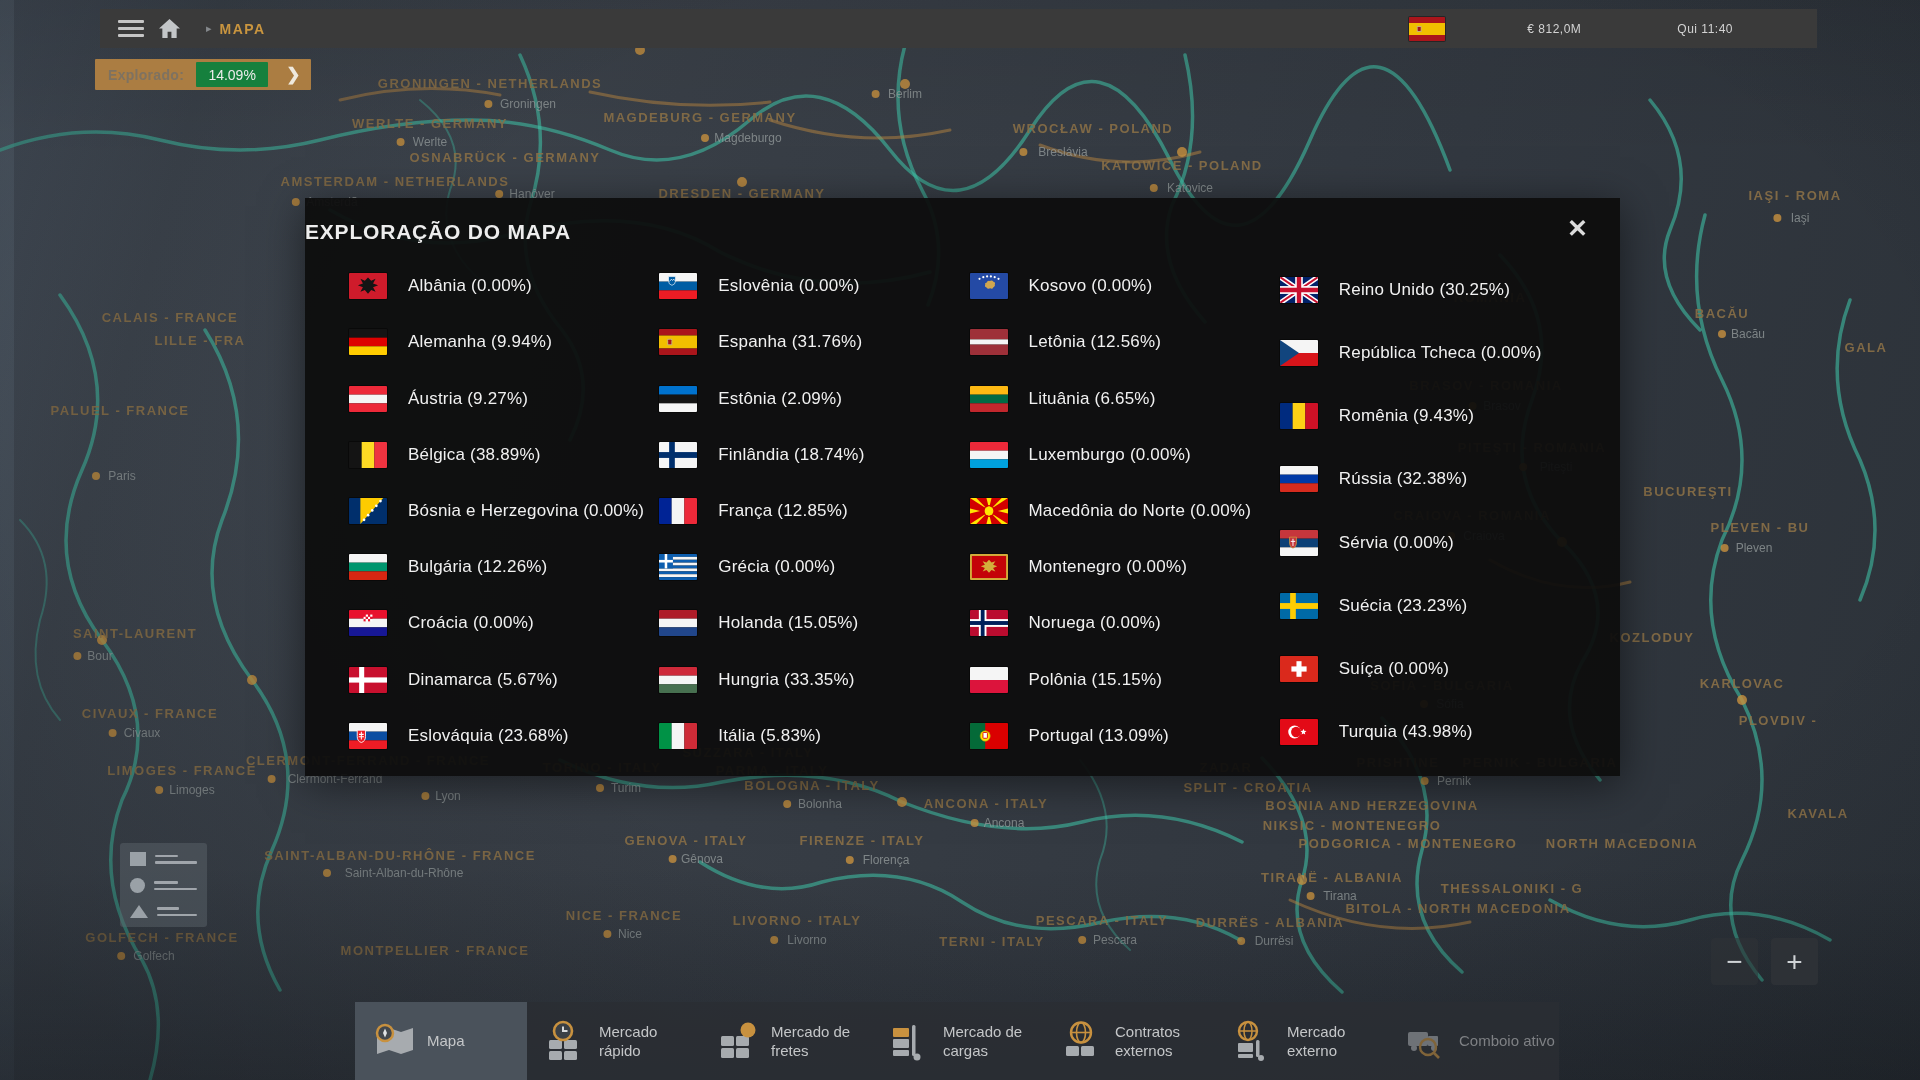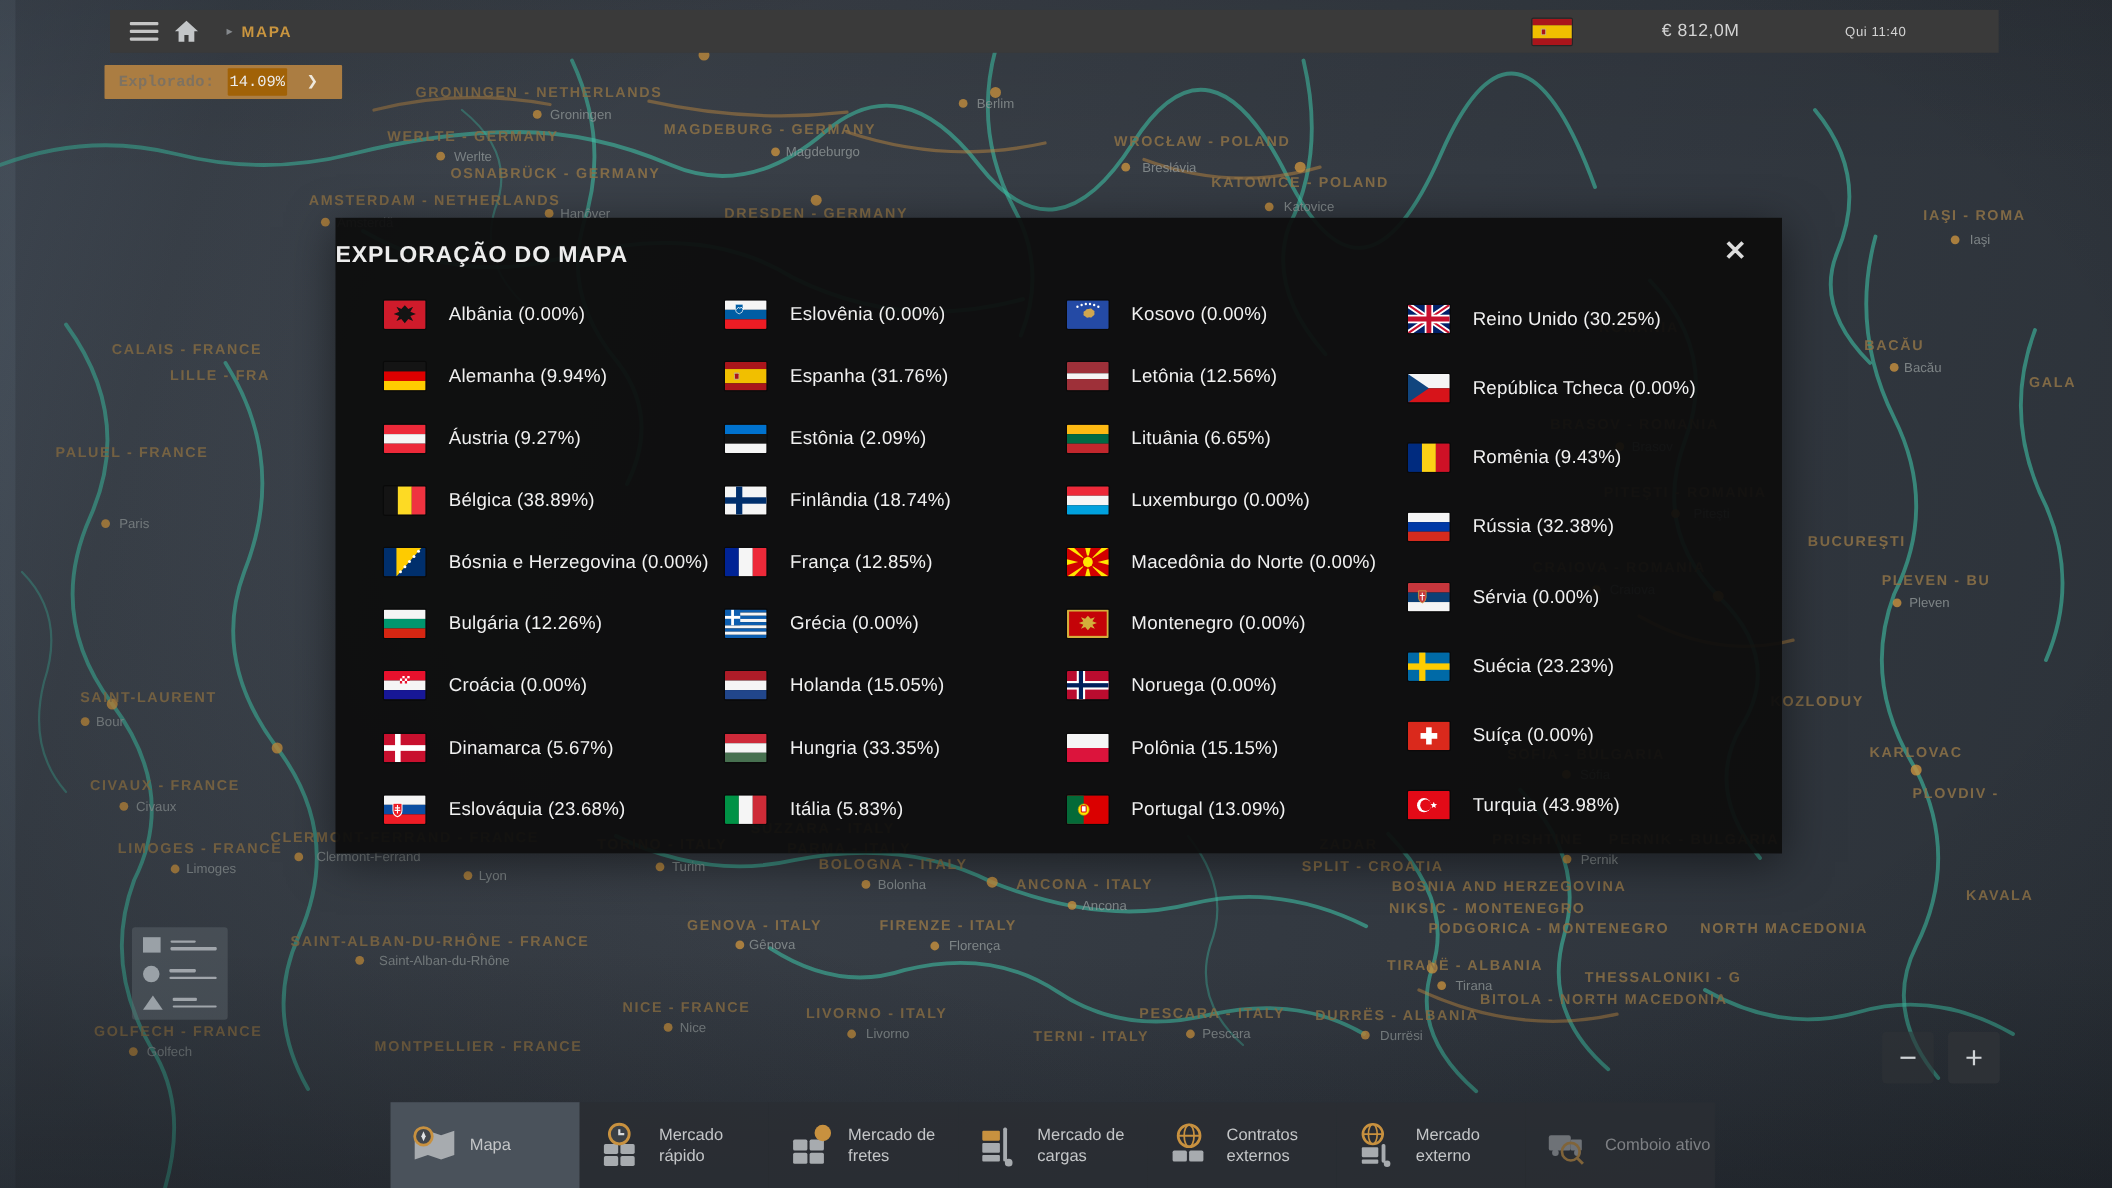--- a/index.html
+++ b/index.html
@@ -31,28 +31,28 @@
     background:#3a3a3a; display:flex; align-items:center; z-index:20; }
   .burger { width:46px; height:100%; display:flex; flex-direction:column; justify-content:center;
     gap:4px; padding-left:18px; cursor:pointer; }
   .burger i { display:block; width:26px; height:3px; background:#c6c6c6; border-radius:1px; }
   .home-btn { width:46px; height:100%; display:flex; align-items:center; justify-content:center; cursor:pointer; }
   .crumb-arrow { color:#85898d; font-size:11px; margin:0 8px 0 14px; }
   .crumb { color:#c9953f; font-weight:bold; font-size:14px; letter-spacing:1.5px; }
   .tb-spacer { flex:1; }
   .profile-flag { width:36px; height:24px; overflow:hidden; border-radius:1px;
     box-shadow:0 0 0 1px rgba(0,0,0,.35); }
-  .tb-money { color:#d3d3d3; font-size:16px; margin-left:82px; letter-spacing:.5px; }
+  .tb-money { color:#d3d3d3; font-size:12px; margin-left:82px; letter-spacing:.5px; }
   .tb-time  { color:#d3d3d3; font-size:12px; margin-left:96px; margin-right:84px; letter-spacing:.5px; }
   
   #explore-badge { position:absolute; left:95px; top:59px; width:216px; height:31px;
-    background:#ab7d42; display:flex; align-items:center; padding:0 22px 0 13px;
-    z-index:20; border-radius:1px; cursor:pointer;font-family:Liberation Mono, monospace; }
+    background:#ab7d42; display:flex; align-items:center; padding:0 5px 0 13px;
+    z-index:20; border-radius:1px; cursor:pointer; }
   #explore-badge .lab { color:#7e7261; font-size:14px; font-weight:bold; letter-spacing:.3px; }
-  #explore-badge .val { background:#a16207; color:#ececec; font-size:14px; width:72px; height:25px;
+  #explore-badge .val { background:#15803d; color:#ececec; font-size:14px; width:72px; height:25px;
     display:flex; align-items:center; justify-content:center; margin-left:12px; border-radius:1px; }
   #explore-badge .chev { color:#efe9dd; font-size:17px; font-weight:bold; margin-left:18px; }
   
   #modal { position:absolute; left:305px; top:198px; width:1315px; height:578px;
     background:rgba(13,13,13,.94); z-index:30; box-shadow:0 8px 40px rgba(0,0,0,.5); }
   #modal-title { position:absolute; top:22px; left:0; right:0; text-align:left;
     color:#ededed; font-size:21px; font-weight:bold; letter-spacing:.8px; }
   #modal-close { position:absolute; right:28px; top:14px; color:#dcdcdc; font-size:25px;
     font-weight:bold; cursor:pointer; line-height:1; padding:4px; }
   #country-columns { position:absolute; left:44px; right:30px; top:72px; bottom:24px; display:flex; }

